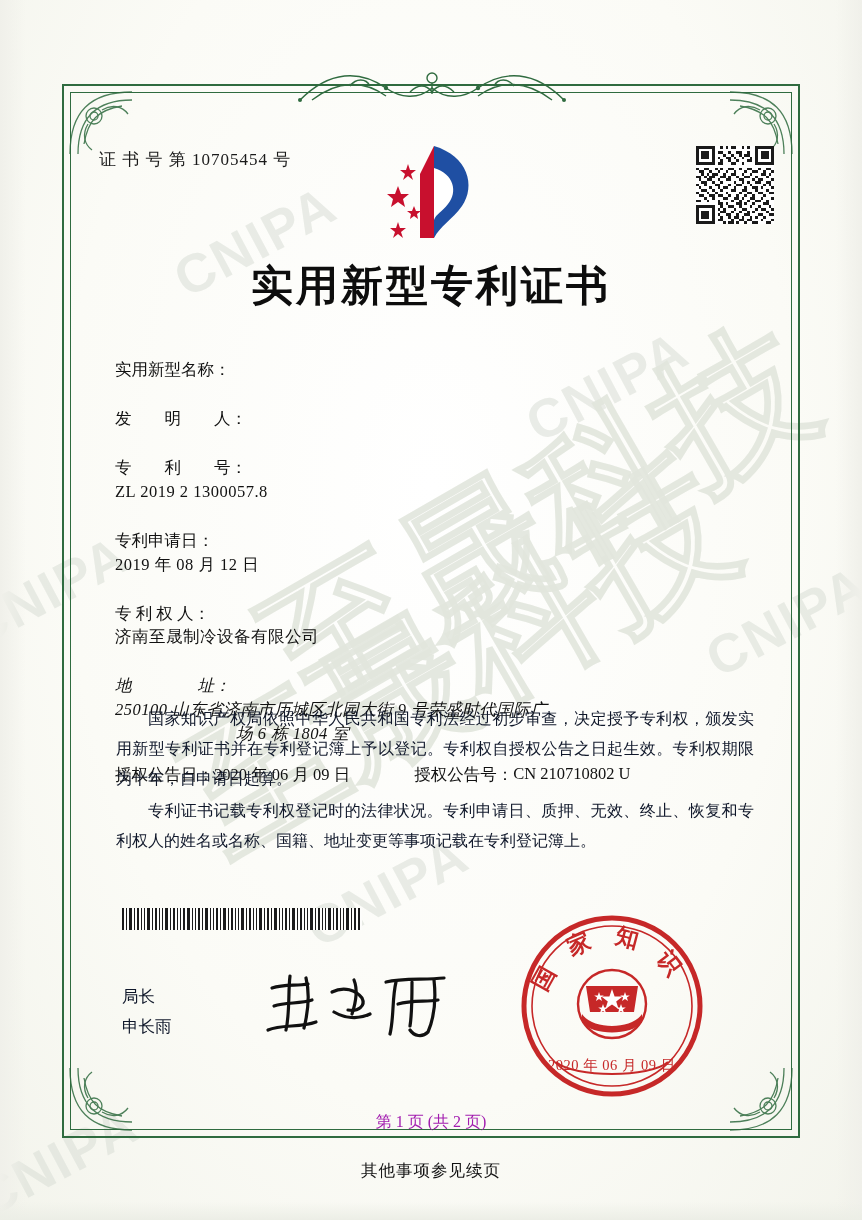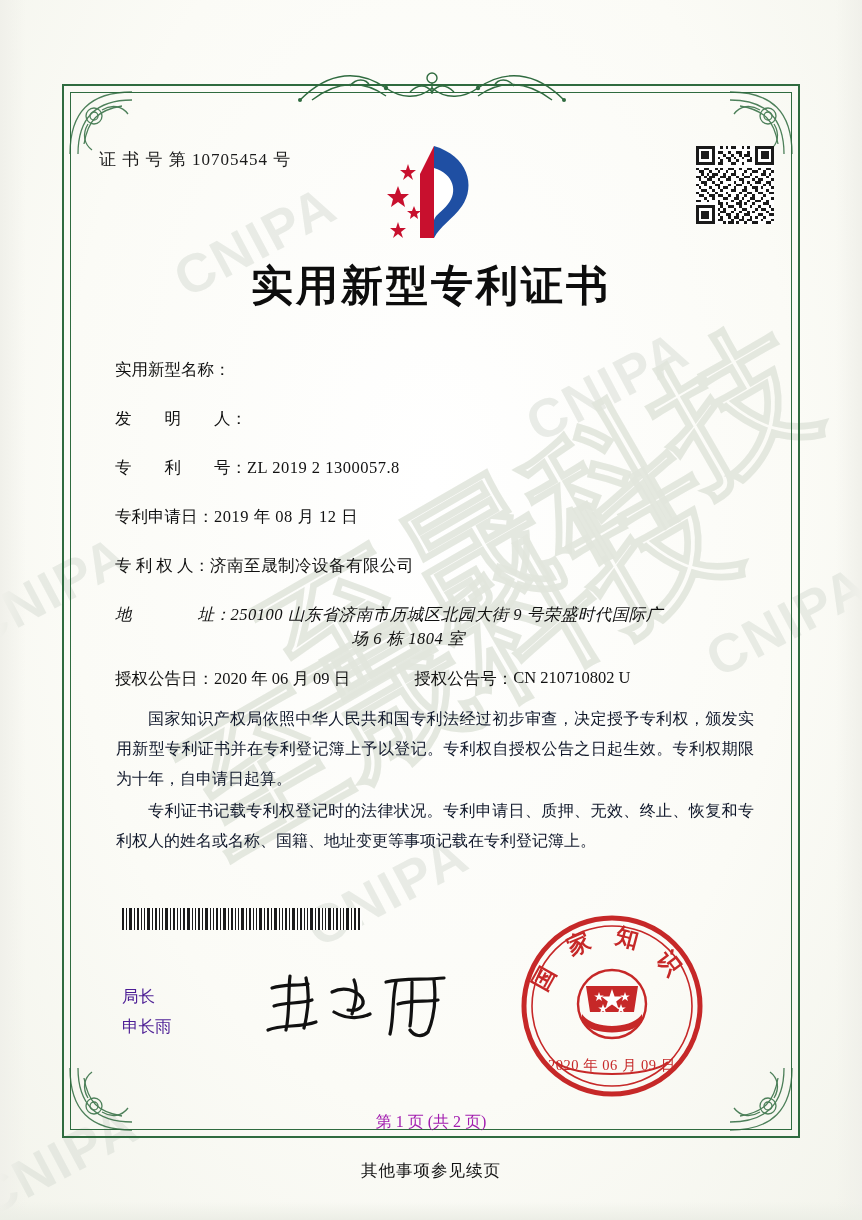--- a/index.html
+++ b/index.html
@@ -141,20 +141,21 @@
     left: 115px; top: 358px;
     width: 640px;
     font-size: 16.5px;
     color: #111;
   }
   .frow {
     display: flex;
     align-items: flex-start;
     margin-bottom: 25px;
     line-height: 1.45;
+    flex-direction: column;
   }
   .flabel {
     white-space: pre;
     flex: 0 0 auto;
   }
   .fvalue {
     flex: 1 1 auto;
     letter-spacing: .5px;
   }
   .fvalue2 {
@@ -183,21 +184,21 @@
     width: 240px; height: 22px;
   }
   #barcode svg { width: 100%; height: 100%; display:block; }
 
   
   #sig-labels {
     position: absolute;
     left: 122px; top: 982px;
     font-size: 16.5px;
     line-height: 30px;
-    color: #4c1d95;
+    color: #0f172a;
   }
   #sig-hand {
     position: absolute;
     left: 262px; top: 968px;
     width: 200px; height: 76px;
   }
   #sig-hand svg { width: 100%; height: 100%; display: block; }
 
   
   #seal {

